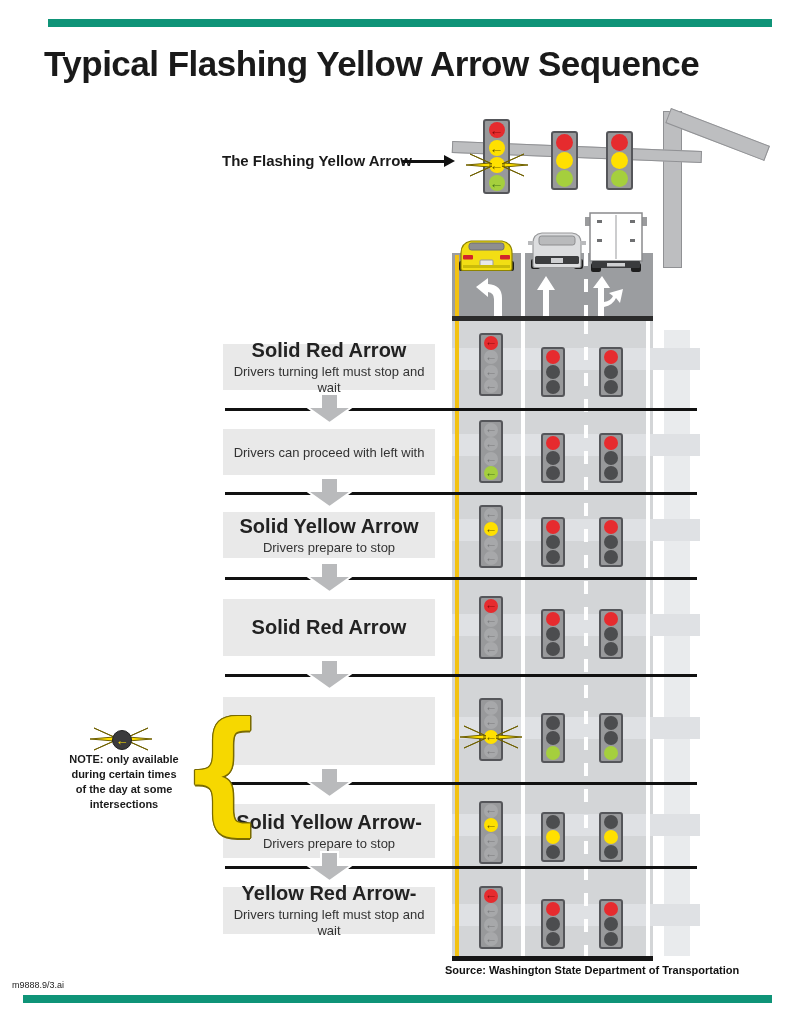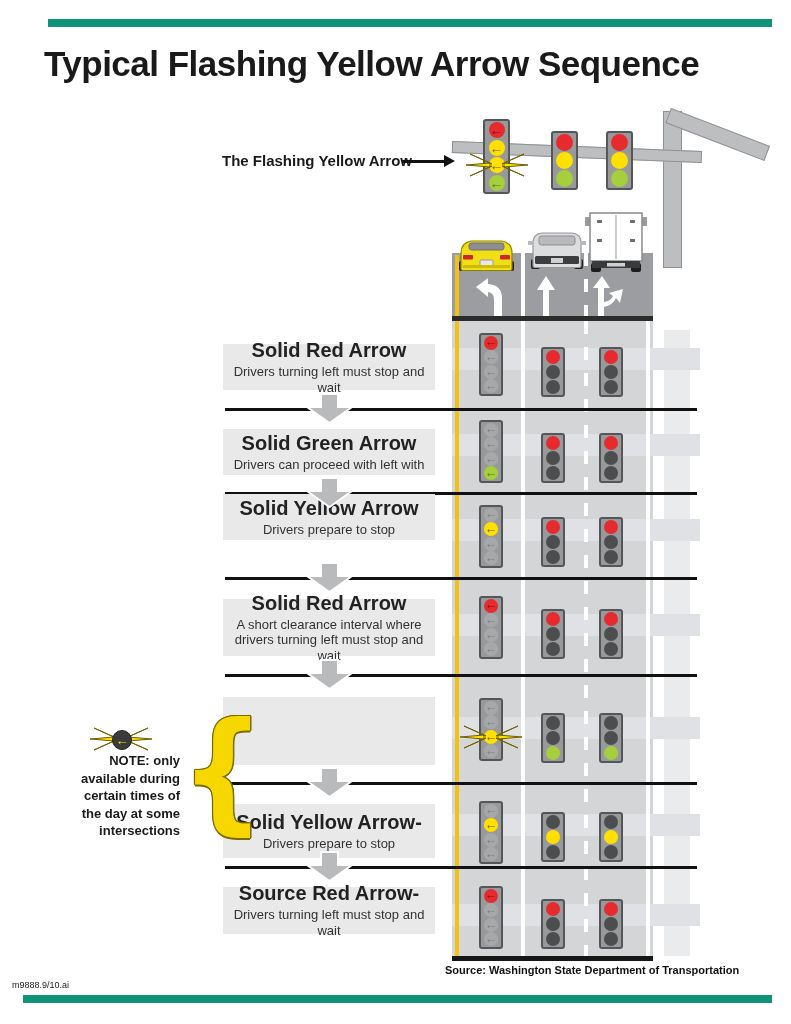--- a/index.html
+++ b/index.html
@@ -61,22 +61,22 @@
   .yel-a{background:#ffe000;color:#6b5e00;}
   .grn-a{background:#a5cf3d;color:#46761a;}
   .off-b{background:#4c4d4f;}
   .red-b{background:#e62b2e;}
   .yel-b{background:#ffe000;}
   .grn-b{background:#a5cf3d;}
   .rays{position:absolute;left:50%;top:50%;transform:translate(-50%,-50%);width:66px;height:26px;
         pointer-events:none;}
 
   
-  .note-text{left:68px;top:752px;width:112px;font-size:13px;font-weight:bold;color:#1a1a1a;
-             text-align:right;line-height:1.35;}
+  .note-text{left:68px;top:752px;width:112px;font-size:11px;font-weight:bold;color:#1a1a1a;
+             text-align:center;line-height:1.35;}
   .note-lamp{left:112px;top:730px;width:18px;height:18px;border-radius:50%;background:#3b3b3c;
              border:1px solid #222;color:#ffe000;font-size:13px;font-weight:bold;
              display:flex;align-items:center;justify-content:center;z-index:6;}
   .note-rays{left:88px;top:726px;width:66px;height:26px;z-index:5;}
   .brace{left:178px;top:682px;width:46px;height:176px;font-family:"DejaVu Sans",sans-serif;
          font-size:132px;line-height:176px;font-weight:bold;color:#f6d800;transform:scaleX(0.9);
          text-shadow:-1.5px 0 #7a6b00,1.5px 0 #7a6b00,0 -1.5px #7a6b00,0 1.5px #7a6b00,
                      -1px -1px #7a6b00,1px 1px #7a6b00,-1px 1px #7a6b00,1px -1px #7a6b00;z-index:6;}
   .lanemark{z-index:3;}
   .vehicle{z-index:4;}
@@ -231,41 +231,40 @@
     <div class="lamp off-b"></div>
     <div class="lamp off-b"></div>
 </div>
 <div class="sighead s3" style="left:599px;top:347px;">
   <div class="lamp red-b"></div>
     <div class="lamp off-b"></div>
     <div class="lamp off-b"></div>
 </div>
 
 <div class="abs lbox" style="top:429px;height:46px;">
-  <div class="t">Solid Green Arrow</div>
   <div class="d">Drivers can proceed with left with</div>
 </div>
 <div class="sighead s4" style="left:479px;top:420px;">
   <div class="lamp arr off-a"></div>
   <div class="lamp arr off-a"></div>
   <div class="lamp arr off-a"></div>
   <div class="lamp arr grn-a"></div>
 </div>
 <div class="sighead s3" style="left:541px;top:433px;">
   <div class="lamp red-b"></div>
     <div class="lamp off-b"></div>
     <div class="lamp off-b"></div>
 </div>
 <div class="sighead s3" style="left:599px;top:433px;">
   <div class="lamp red-b"></div>
     <div class="lamp off-b"></div>
     <div class="lamp off-b"></div>
 </div>
 
-<div class="abs lbox" style="top:494px;height:46px;">
+<div class="abs lbox" style="top:512px;height:46px;">
   <div class="t">Solid Yellow Arrow</div>
   <div class="d">Drivers prepare to stop</div>
 </div>
 <div class="sighead s4" style="left:479px;top:505px;">
   <div class="lamp arr off-a"></div>
   <div class="lamp arr yel-a"></div>
   <div class="lamp arr off-a"></div>
   <div class="lamp arr off-a"></div>
 </div>
 <div class="sighead s3" style="left:541px;top:517px;">
@@ -274,21 +273,20 @@
     <div class="lamp off-b"></div>
 </div>
 <div class="sighead s3" style="left:599px;top:517px;">
   <div class="lamp red-b"></div>
     <div class="lamp off-b"></div>
     <div class="lamp off-b"></div>
 </div>
 
 <div class="abs lbox" style="top:599px;height:57px;">
   <div class="t">Solid Red Arrow</div>
-  <div class="d">A short clearance interval where drivers turning left must stop and wait</div>
 </div>
 <div class="sighead s4" style="left:479px;top:596px;">
   <div class="lamp arr red-a"></div>
   <div class="lamp arr off-a"></div>
   <div class="lamp arr off-a"></div>
   <div class="lamp arr off-a"></div>
 </div>
 <div class="sighead s3" style="left:541px;top:609px;">
   <div class="lamp red-b"></div>
     <div class="lamp off-b"></div>
@@ -345,21 +343,21 @@
     <div class="lamp yel-b"></div>
     <div class="lamp off-b"></div>
 </div>
 <div class="sighead s3" style="left:599px;top:812px;">
   <div class="lamp off-b"></div>
     <div class="lamp yel-b"></div>
     <div class="lamp off-b"></div>
 </div>
 
 <div class="abs lbox" style="top:887px;height:47px;">
-  <div class="t">Source Red Arrow-</div>
+  <div class="t">Yellow Red Arrow-</div>
   <div class="d">Drivers turning left must stop and wait</div>
 </div>
 <div class="sighead s4" style="left:479px;top:886px;">
   <div class="lamp arr red-a"></div>
   <div class="lamp arr off-a"></div>
   <div class="lamp arr off-a"></div>
   <div class="lamp arr off-a"></div>
 </div>
 <div class="sighead s3" style="left:541px;top:899px;">
   <div class="lamp red-b"></div>
@@ -380,14 +378,14 @@
     <polygon points="40,11 40,15 64,13"></polygon>
       <polygon points="42,10 38,12 60,2"></polygon>
       <polygon points="42,16 38,14 60,24"></polygon>
   </g>
 </svg>
 <div class="abs note-lamp">←</div>
 <div class="abs note-text">NOTE: only available during certain times of the day at some intersections</div>
 <div class="abs brace">{</div>
 
 <div class="abs source">Source: Washington State Department of Transportation</div>
-<div class="abs fileid">m9888.9/10.ai</div>
+<div class="abs fileid">m9888.9/3.ai</div>
 <div class="abs bar" style="left:23px;top:995px;width:749px;"></div>
 
 </body></html>

